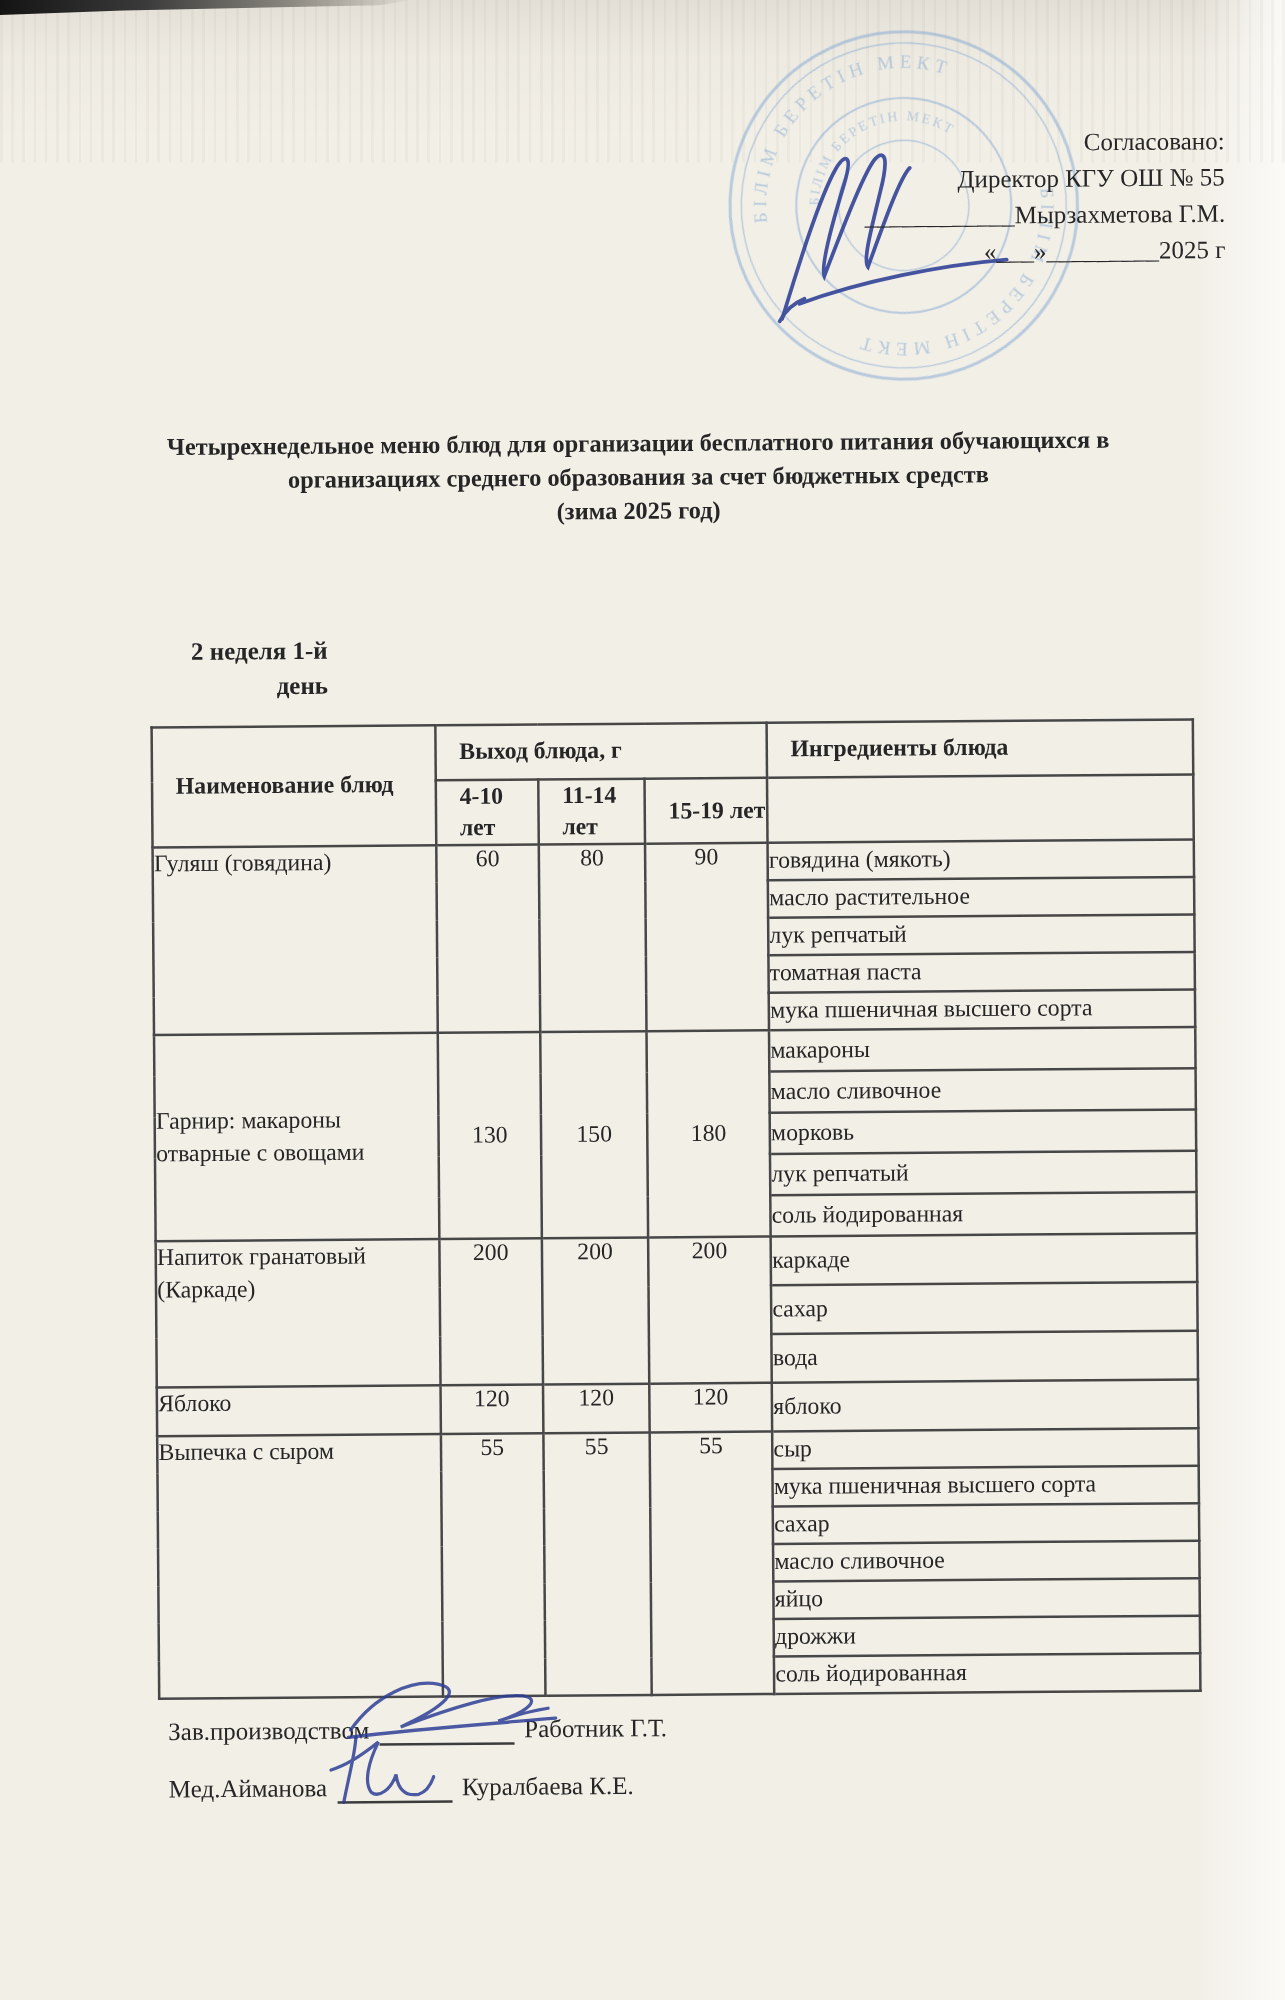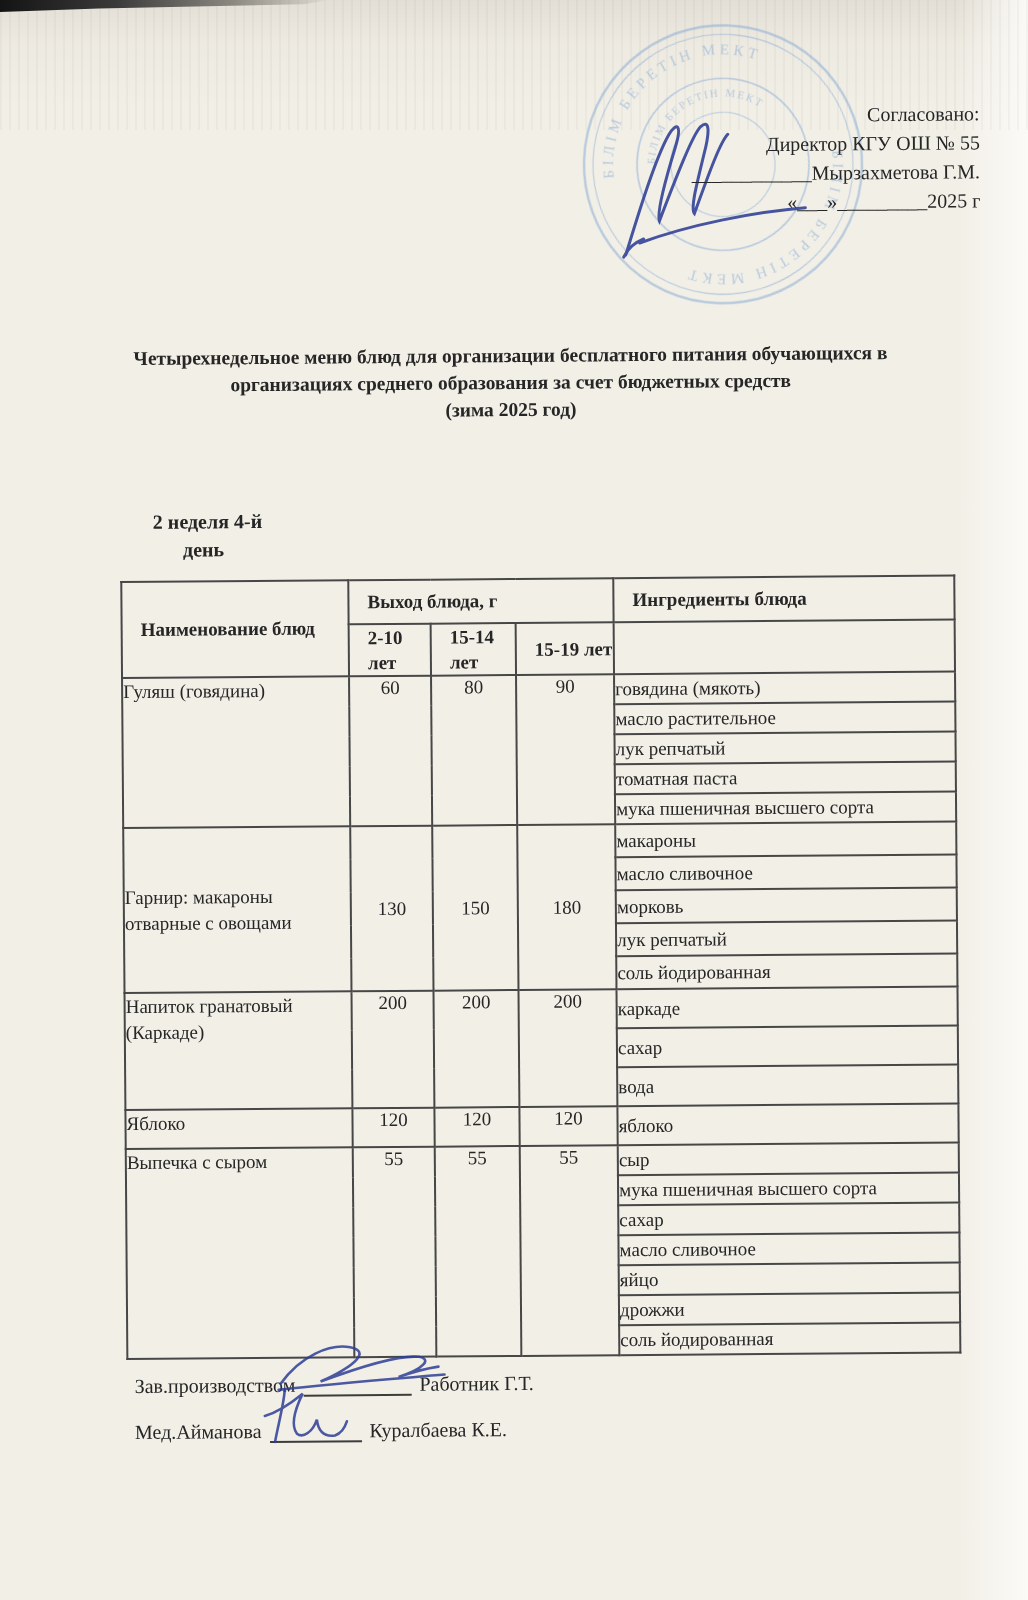--- a/index.html
+++ b/index.html
@@ -35,21 +35,21 @@
 
   
   .approval{position:absolute;right:43px;top:103px;width:420px;text-align:right;font-size:20px;line-height:29px;}
   .approval div{white-space:nowrap;}
 
   
   .title{position:absolute;left:99px;top:342px;width:830px;text-align:center;font-weight:bold;font-size:19.5px;line-height:27px;}
 
   
   .week{position:absolute;left:155px;top:505px;font-weight:bold;font-size:20px;line-height:28px;}
-  .week .l2{margin-left:30px;}
+  .week .l2{margin-left:30px;text-align:right;}
 
   
   table.menu{
     position:absolute;left:122px;top:578px;width:833px;
     border-collapse:collapse;table-layout:fixed;
     font-size:19px;color:#262626;
   }
   table.menu th, table.menu td{border:2px solid #474747;padding:0;overflow:hidden;}
   table.menu th{font-weight:bold;text-align:left;vertical-align:middle;padding-left:18px;}
   th.age{vertical-align:top;padding-top:8px;padding-left:12px;line-height:25px;}
@@ -111,41 +111,41 @@
       <div>«___»_________2025 г</div>
     </div>
 
     <div class="title">
       <div>Четырехнедельное меню блюд для организации бесплатного питания обучающихся в</div>
       <div>организациях среднего образования за счет бюджетных средств</div>
       <div>(зима 2025 год)</div>
     </div>
 
     <div class="week">
-      <div class="l1">2 неделя 4-й</div>
+      <div class="l1">2 неделя 1-й</div>
       <div class="l2">день</div>
     </div>
 
     <table class="menu">
       <colgroup>
         <col style="width:227px">
           <col style="width:82px">
           <col style="width:85px">
           <col style="width:98px">
           <col style="width:341px">
       </colgroup>
       <thead>
         <tr class="h1">
           <th rowspan="2">Наименование блюд</th>
           <th colspan="3">Выход блюда, г</th>
           <th>Ингредиенты блюда</th>
         </tr>
         <tr class="h2">
-          <th class="age">2-10 лет</th>
-          <th class="age">15-14 лет</th>
+          <th class="age">4-10 лет</th>
+          <th class="age">11-14 лет</th>
           <th class="age">15-19 лет</th>
           <td></td>
         </tr>
       </thead>
       <tbody>
           <tr class="g0">
             <td rowspan="5" class="dish-cell">Гуляш (говядина)</td>
             <td rowspan="5" class="portion-cell">60</td>
             <td rowspan="5" class="portion-cell">80</td>
             <td rowspan="5" class="portion-cell">90</td>

